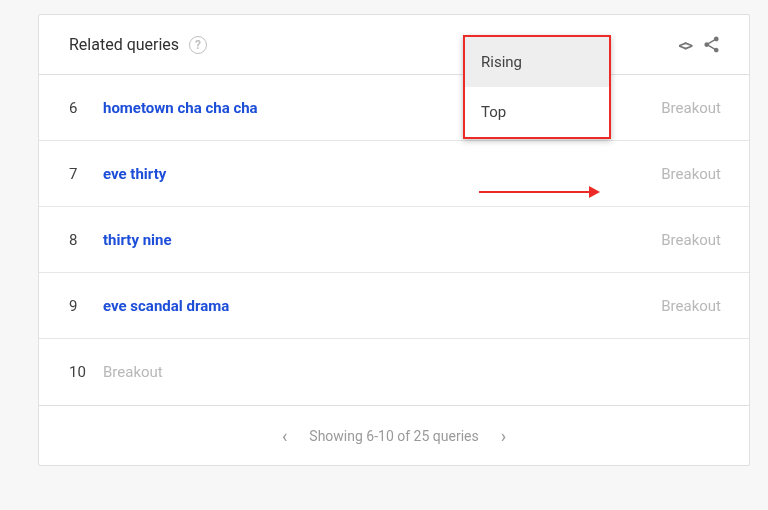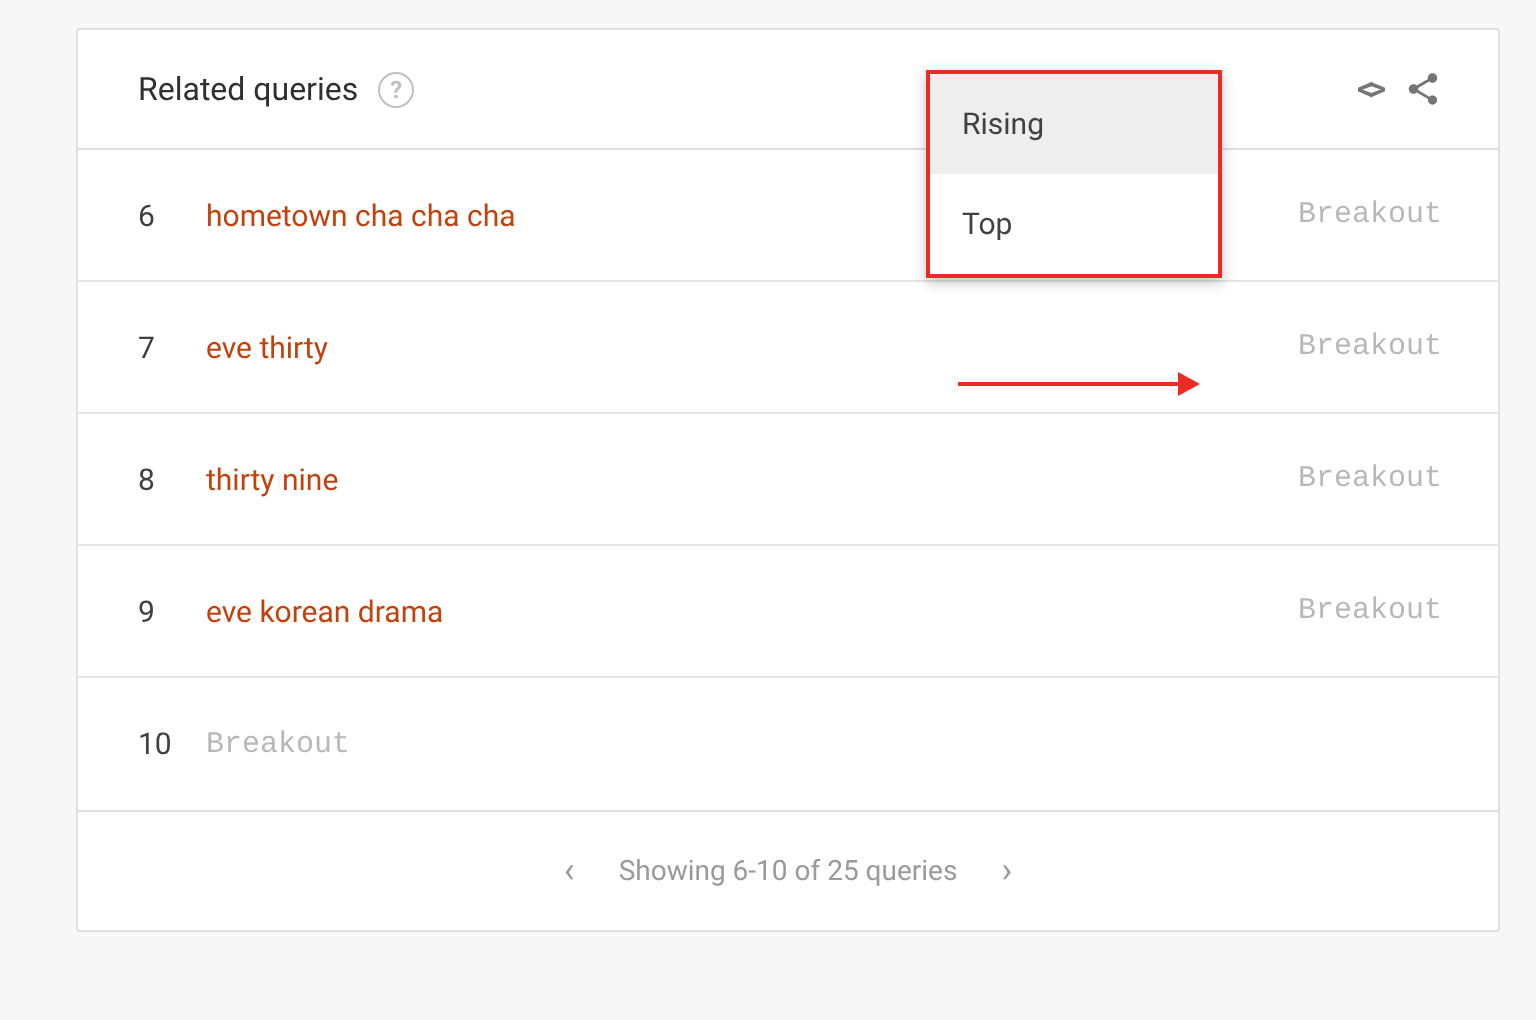--- a/index.html
+++ b/index.html
@@ -90,26 +90,26 @@
     }
     .row:last-child { border-bottom: none; }
     .row-rank {
       width: 34px;
       font-size: 15px;
       color: #404040;
     }
     .row-text {
       flex: 1;
       font-size: 15px;
-      color: #c2410c;
+      color: #1d4ed8;
+      font-weight: bold;
     }
     .row-badge {
       font-size: 15px;
       color: #b8b8b8;
-      font-family: Liberation Mono, monospace;
     }
     .pager {
       border-top: 1px solid #e0e0e0;
       height: 60px;
       display: flex;
       align-items: center;
       justify-content: center;
       gap: 22px;
       color: #9a9a9a;
       font-size: 14px;
@@ -177,21 +177,21 @@
       <span class="row-text">eve thirty</span>
       <span class="row-badge">Breakout</span>
     </div>
     <div class="row">
       <span class="row-rank">8</span>
       <span class="row-text">thirty nine</span>
       <span class="row-badge">Breakout</span>
     </div>
     <div class="row">
       <span class="row-rank">9</span>
-      <span class="row-text">eve korean drama</span>
+      <span class="row-text">eve scandal drama</span>
       <span class="row-badge">Breakout</span>
     </div>
     <div class="row">
       <span class="row-rank">10</span>
       <span class="row-badge">Breakout</span>
     </div>
   </div>
 
   <div class="pager">
     <span class="chevron">‹</span>

